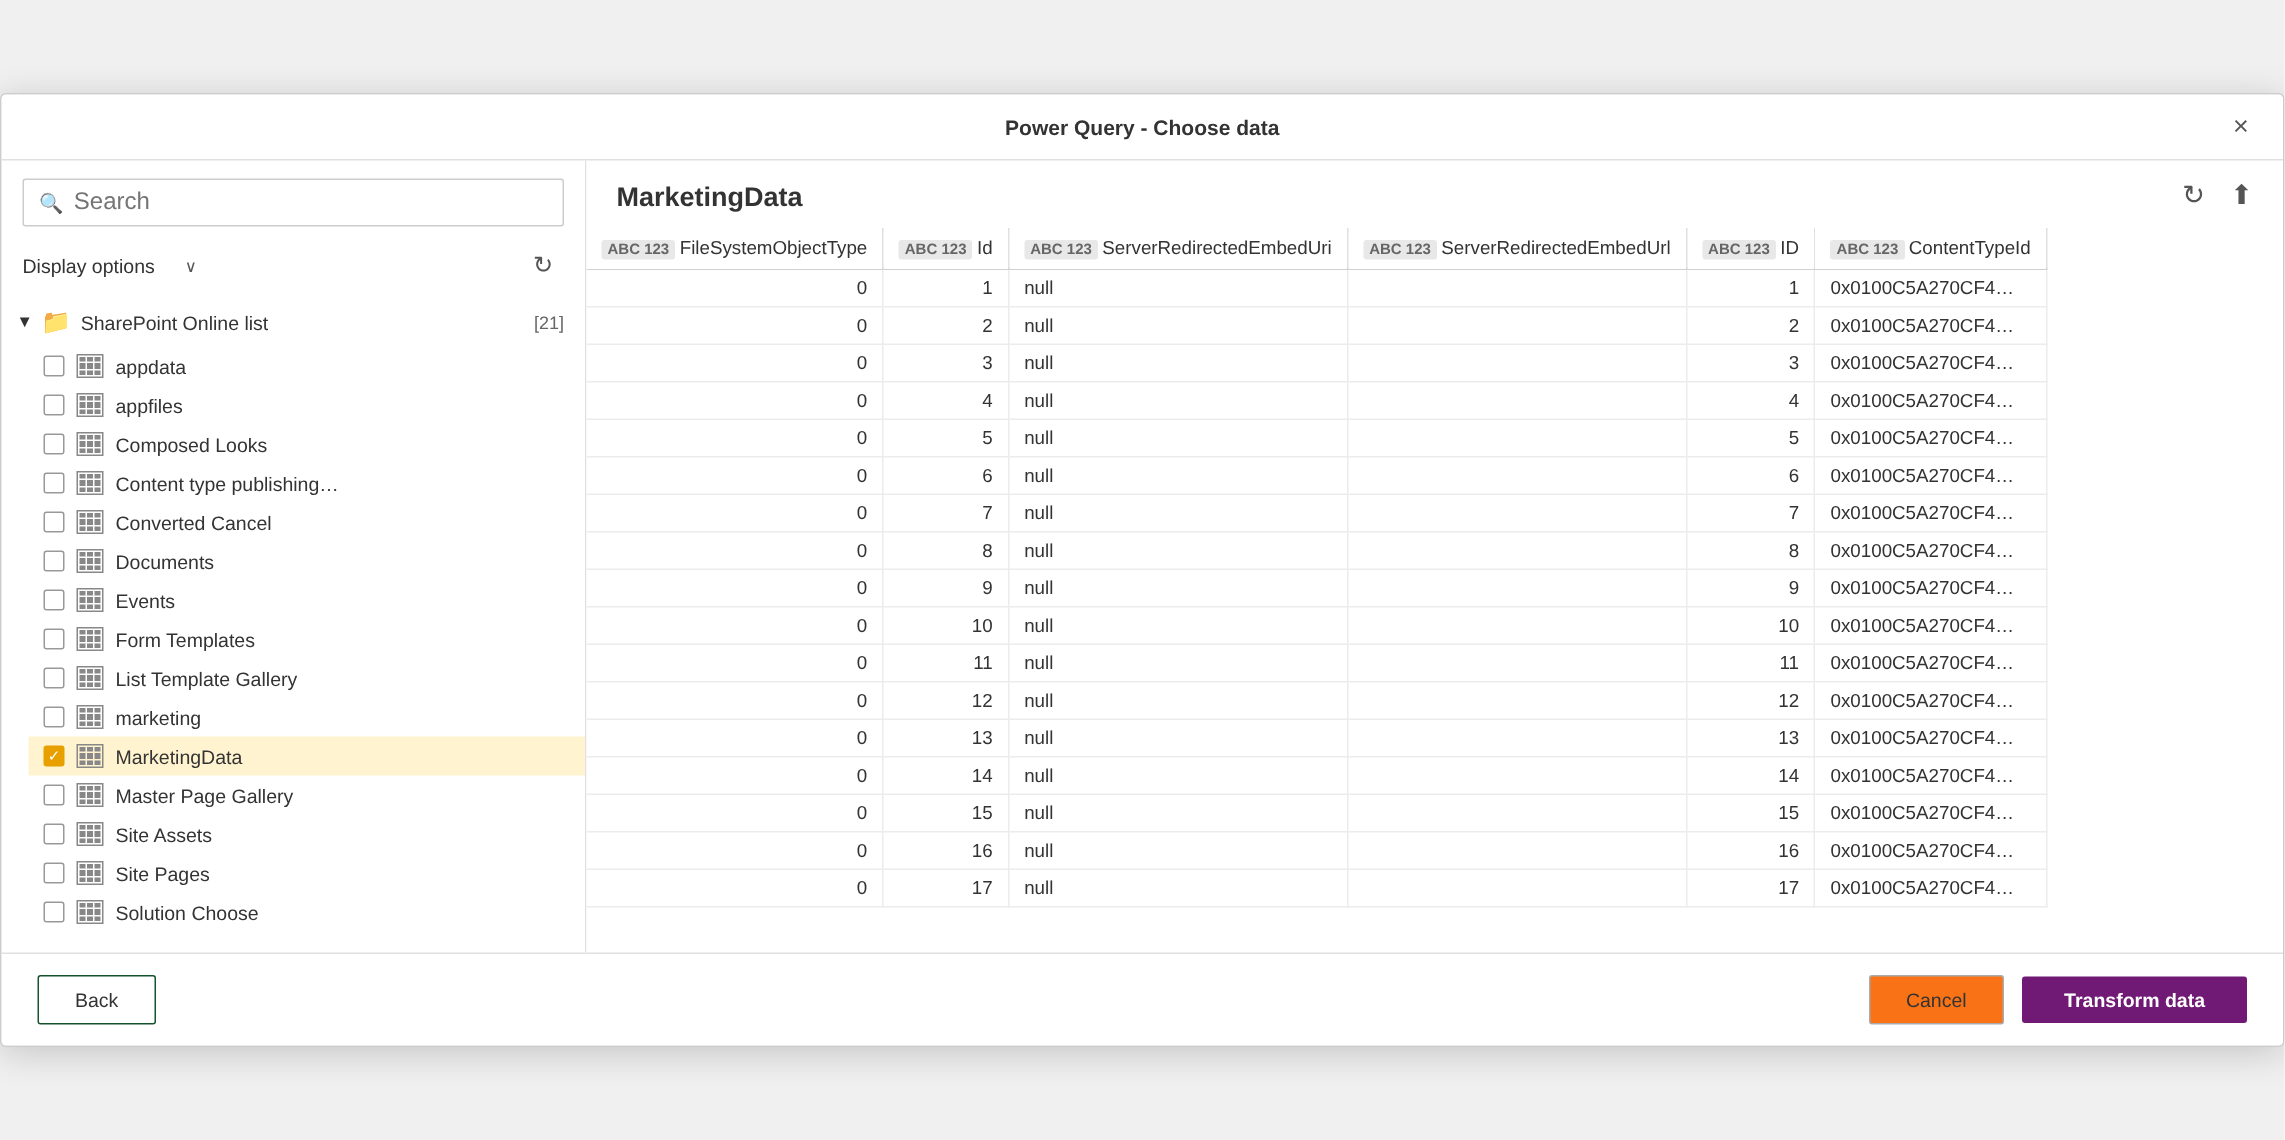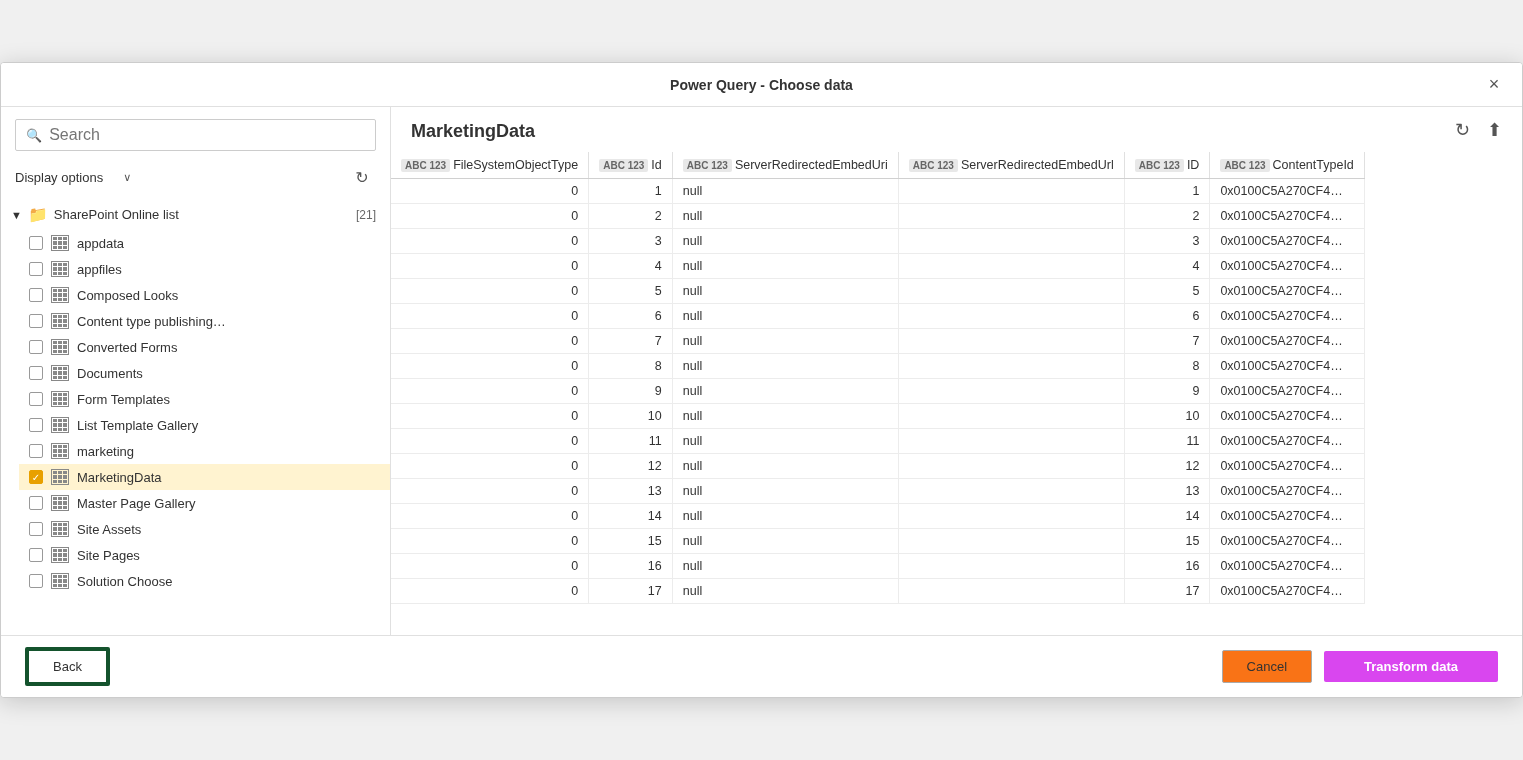--- a/index.html
+++ b/index.html
@@ -156,33 +156,33 @@
     .table-wrapper::-webkit-scrollbar-thumb { background: #c0c0c0; border-radius: 3px; }
     
     .footer {
       height: 62px; border-top: 1px solid #e0e0e0;
       display: flex; align-items: center; justify-content: space-between;
       padding: 0 24px;
       background: #fff;
       flex-shrink: 0;
     }
     .back-btn {
-      border: 4px solid #14532d; background: #fff; border-radius: 2px;
+      border: 1px solid #14532d; background: #fff; border-radius: 2px;
       padding: 8px 24px; font-size: 13px; cursor: pointer; color: #333;
       font-weight: 500;
     }
     .footer-right { display: flex; gap: 12px; align-items: center; }
     .cancel-btn {
       border: 1px solid #aaa; background: #f97316; border-radius: 2px;
       padding: 8px 24px; font-size: 13px; cursor: pointer; color: #333;
       font-weight: 500;
     }
     .transform-btn {
-      border: none; background: #d946ef; border-radius: 2px;
-      padding: 8px 40px; font-size: 13px; cursor: pointer; color: #fff;
+      border: none; background: #701a75; border-radius: 2px;
+      padding: 8px 28px; font-size: 13px; cursor: pointer; color: #fff;
       font-weight: 600;
     }
   </style>
 </head>
 <body>
 
 <div class="dialog">
 
   <div class="title-bar">
     <span class="title-bar-text">Power Query - Choose data</span>
@@ -282,36 +282,51 @@
                 <div class="table-icon-cell"></div>
                 <div class="table-icon-cell"></div>
                 <div class="table-icon-cell"></div>
                 <div class="table-icon-cell"></div>
                 <div class="table-icon-cell"></div>
                 <div class="table-icon-cell"></div>
                 <div class="table-icon-cell"></div>
                 <div class="table-icon-cell"></div>
                 <div class="table-icon-cell"></div>
               </div>
-              <span class="tree-item-label">Converted Forms</span>
+              <span class="tree-item-label">Converted Cancel</span>
             </div>
             <div class="tree-item">
               <div class="checkbox"></div>
               <div class="table-icon">
                 <div class="table-icon-cell"></div>
                 <div class="table-icon-cell"></div>
                 <div class="table-icon-cell"></div>
                 <div class="table-icon-cell"></div>
                 <div class="table-icon-cell"></div>
                 <div class="table-icon-cell"></div>
                 <div class="table-icon-cell"></div>
                 <div class="table-icon-cell"></div>
                 <div class="table-icon-cell"></div>
               </div>
               <span class="tree-item-label">Documents</span>
+            </div>
+            <div class="tree-item">
+              <div class="checkbox"></div>
+              <div class="table-icon">
+                <div class="table-icon-cell"></div>
+                <div class="table-icon-cell"></div>
+                <div class="table-icon-cell"></div>
+                <div class="table-icon-cell"></div>
+                <div class="table-icon-cell"></div>
+                <div class="table-icon-cell"></div>
+                <div class="table-icon-cell"></div>
+                <div class="table-icon-cell"></div>
+                <div class="table-icon-cell"></div>
+              </div>
+              <span class="tree-item-label">Events</span>
             </div>
             <div class="tree-item">
               <div class="checkbox"></div>
               <div class="table-icon">
                 <div class="table-icon-cell"></div>
                 <div class="table-icon-cell"></div>
                 <div class="table-icon-cell"></div>
                 <div class="table-icon-cell"></div>
                 <div class="table-icon-cell"></div>
                 <div class="table-icon-cell"></div>

